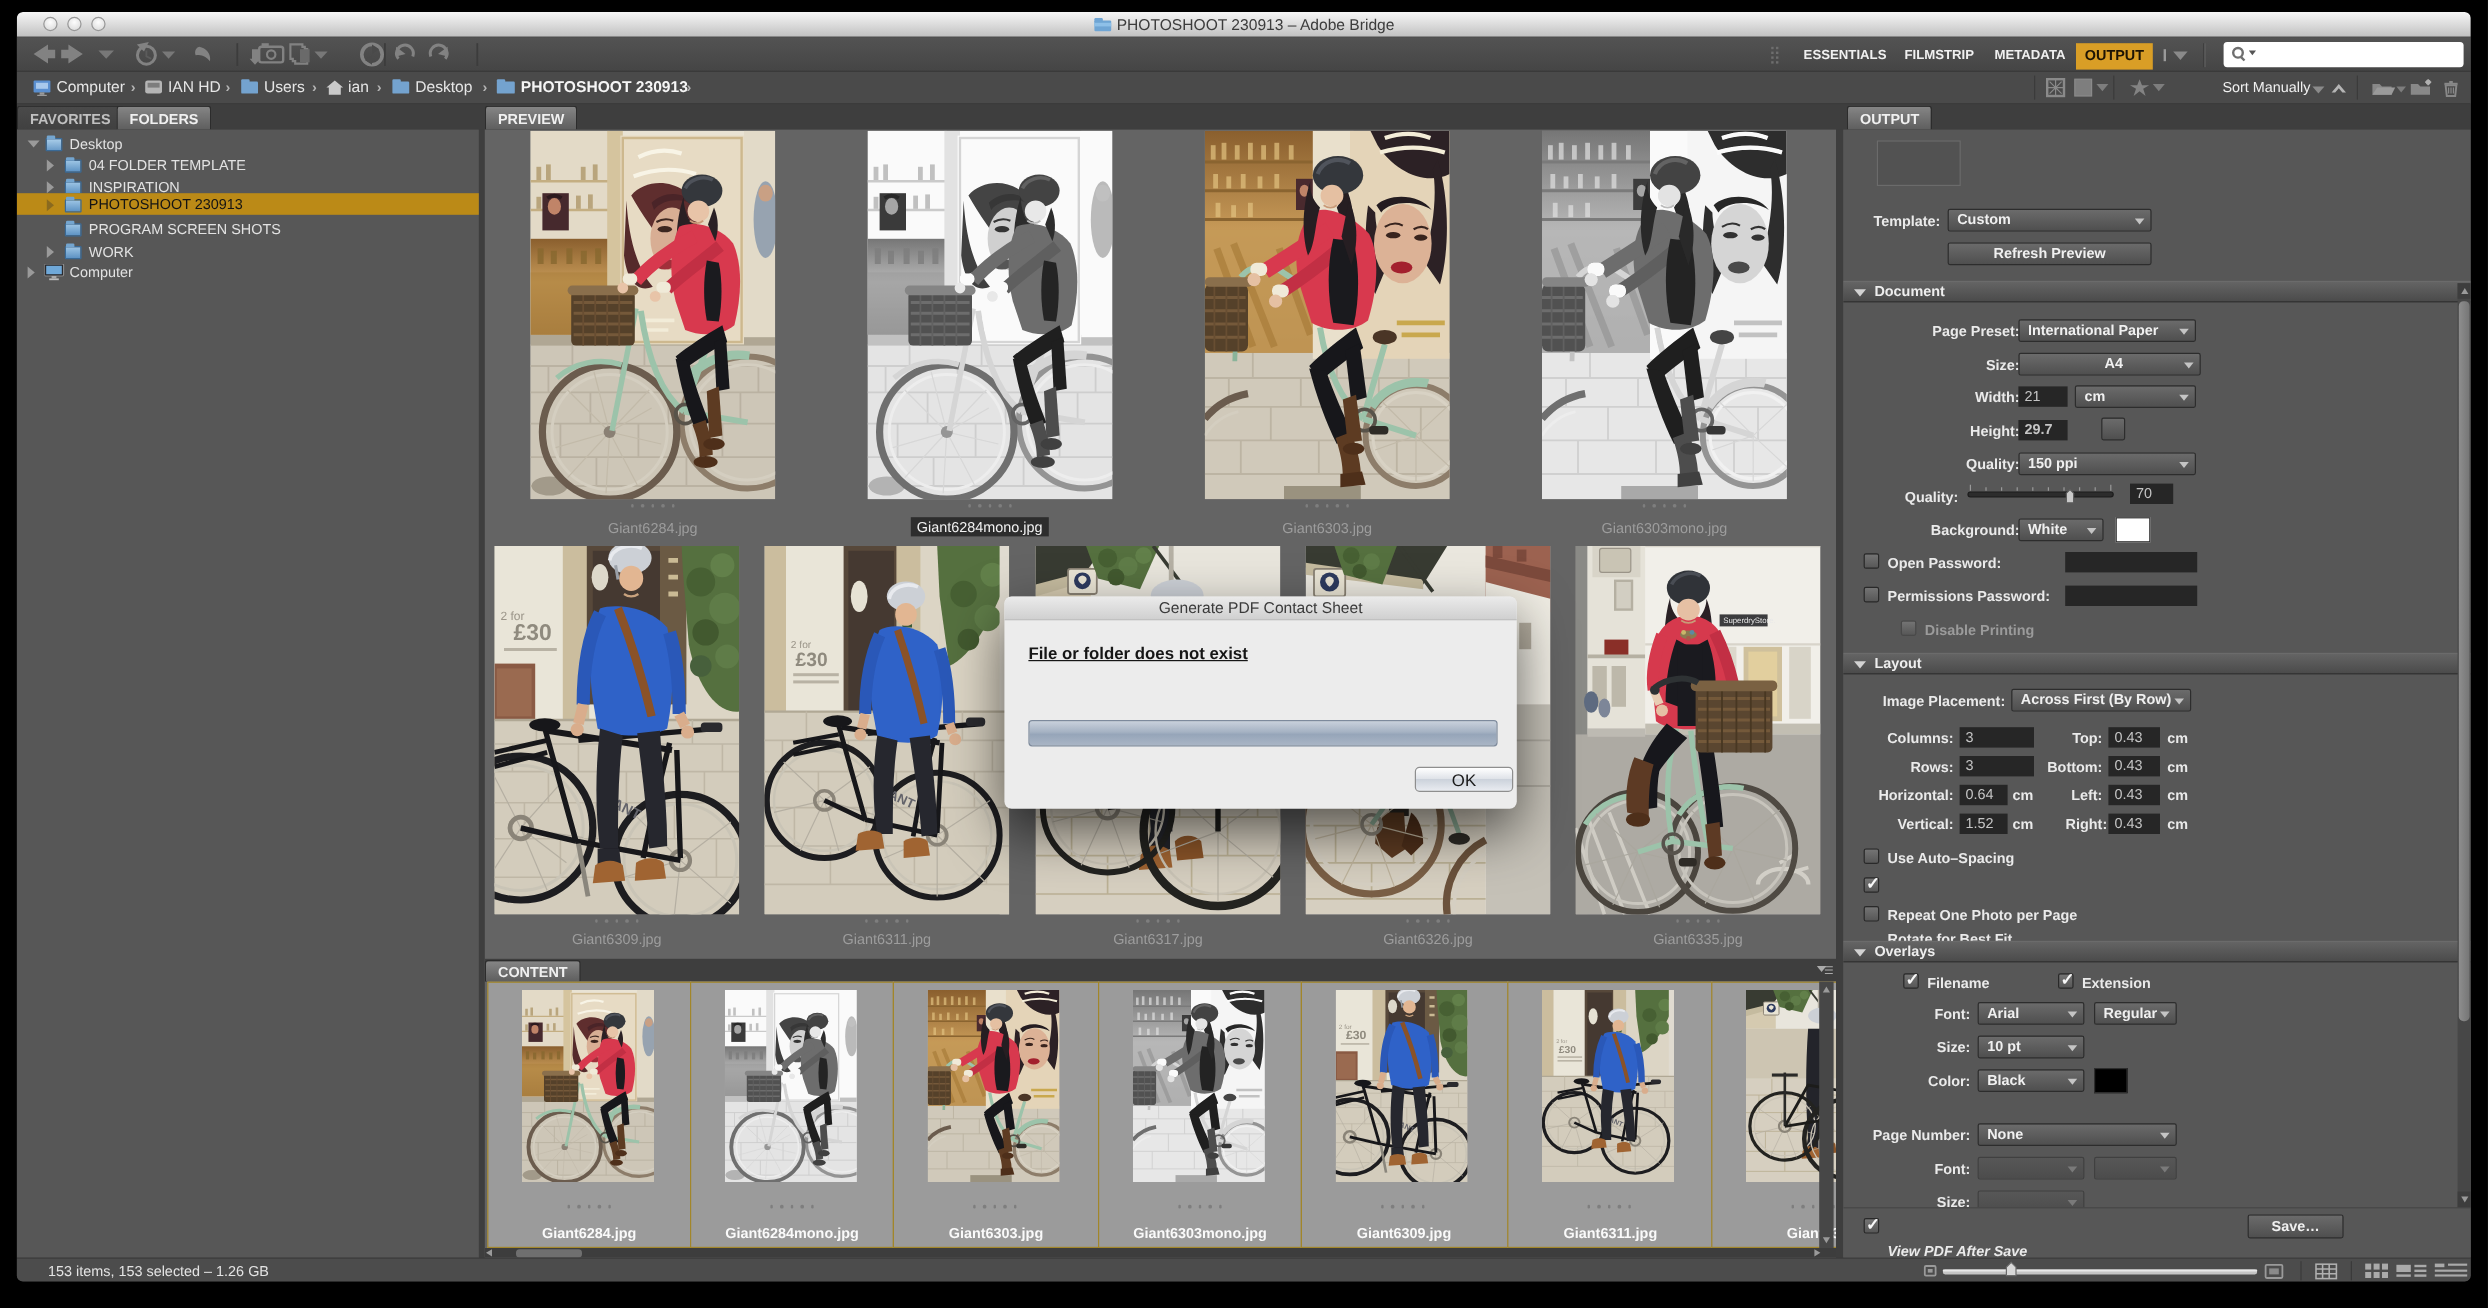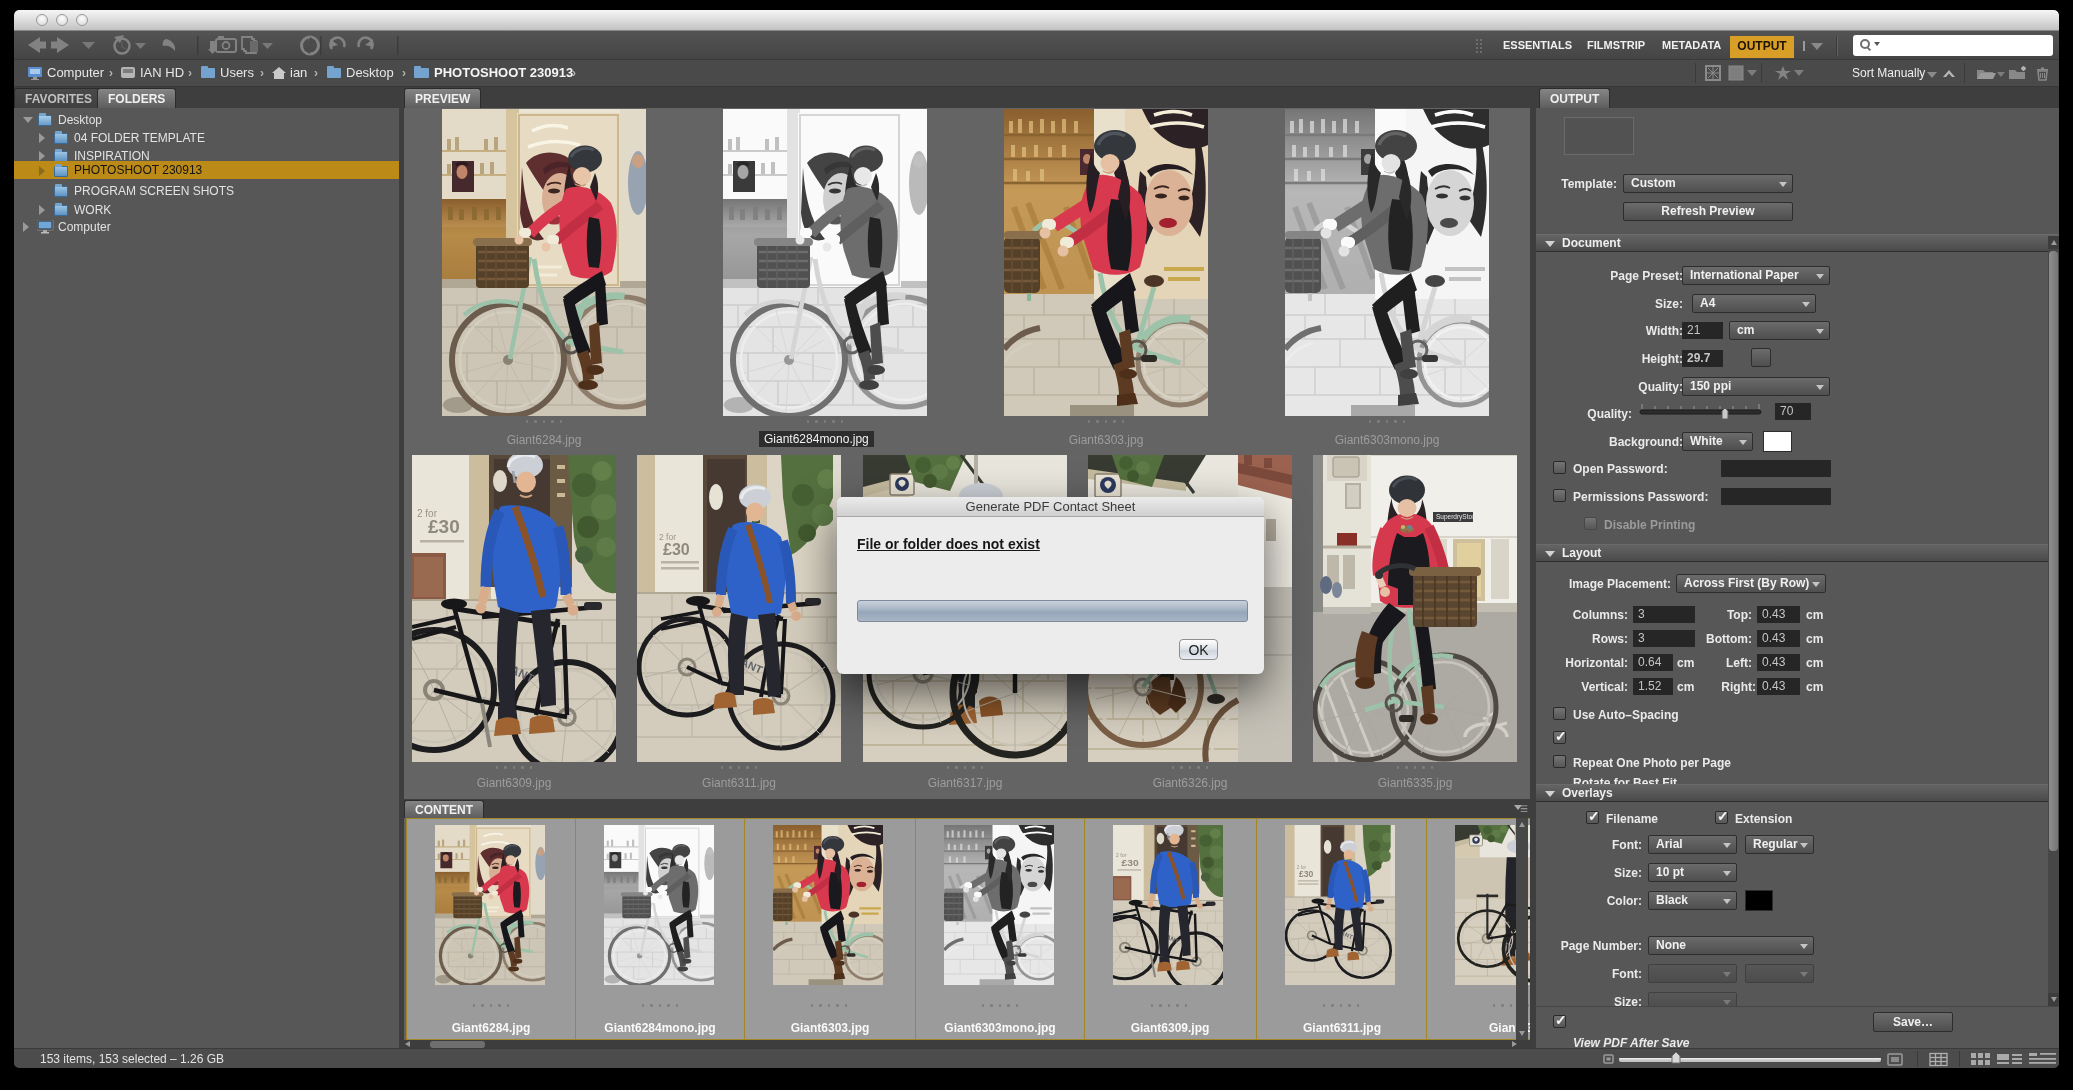--- a/index.html
+++ b/index.html
@@ -49,20 +49,25 @@
 .ph { position:absolute; }
 .mono { filter:saturate(0) brightness(1.17) contrast(0.96); }
 </style>
 </head>
 <body>
 <div id="win">
   <div id="titlebar">
     <div class="tl" style="left:22px;"></div>
     <div class="tl" style="left:42px;"></div>
     <div class="tl" style="left:62px;"></div>
+    <div id="wtitle"><svg width="16" height="13" style="vertical-align:-2px;">
+          <rect x="1" y="3" width="14" height="9" rx="1" fill="#6fa5d4"></rect>
+          <rect x="1" y="1" width="7" height="4" rx="1" fill="#6fa5d4"></rect>
+          <rect x="1" y="5" width="14" height="3" fill="#8ec0e8"></rect>
+        </svg> PHOTOSHOOT 230913 – Adobe Bridge</div>
   </div>
   <div id="toolbar">
     <svg width="2045" height="29" style="position:absolute;left:0;top:0;">
       <g fill="#828282">
         <path d="M14,14 L26,6 L26,10.5 L32,10.5 L32,17.5 L26,17.5 L26,22 Z"></path>
         <path d="M55,14 L43,6 L43,10.5 L37,10.5 L37,17.5 L43,17.5 L43,22 Z"></path>
         <path d="M68,11 L81,11 L74.5,18 Z" fill="#787878"></path>
         <circle cx="108" cy="15" r="7.5" fill="none" stroke="#828282" stroke-width="2.5"></circle>
         <path d="M100,6 L110,4 L106,12 Z"></path>
         <path d="M108,11 L108,16 L112,18" stroke="#5c5c5c" stroke-width="1.5" fill="none"></path>
@@ -324,21 +329,21 @@
   <div id="rightpanel">
 
     <div style="position:absolute;left:28px;top:9px;width:70px;height:38px;background:#525252;border:1px solid #6b6b6b;"></div>
     <div class="rlab" style="left:0px;top:69px;width:81px;">Template:</div>
     <div class="dd" style="left:87px;top:66px;width:170px;">Custom<i></i></div>
     <div style="position:absolute;left:87px;top:94px;width:170px;height:19px;background:linear-gradient(#6b6b6b,#4f4f4f);border:1px solid #2d2d2d;border-radius:2px;text-align:center;font-size:12px;font-weight:bold;color:#f0f0f0;line-height:17px;">Refresh Preview</div>
     <div class="hdr" style="top:126px;">Document</div>
     <div class="rlab" style="left:0px;top:161px;width:147px;">Page Preset:</div>
     <div class="dd" style="left:146px;top:158px;width:148px;">International Paper<i></i></div>
     <div class="rlab" style="left:0px;top:189px;width:147px;">Size:</div>
-    <div class="dd" style="left:156px;top:186px;width:124px;">A4<i></i></div>
+    <div class="dd" style="left:146px;top:186px;width:152px;text-align:center;">A4<i></i></div>
     <div class="rlab" style="left:0px;top:216px;width:147px;">Width:</div>
     <div class="inp" style="left:146px;top:214px;width:41px;">21</div>
     <div class="dd" style="left:193px;top:213px;width:101px;">cm<i></i></div>
     <div class="rlab" style="left:0px;top:244px;width:147px;">Height:</div>
     <div class="inp" style="left:146px;top:242px;width:41px;font-weight:bold;">29.7</div>
     <div style="position:absolute;left:215px;top:240px;width:20px;height:19px;background:linear-gradient(#6b6b6b,#4f4f4f);border:1px solid #2d2d2d;border-radius:2px;"></div>
     <div class="rlab" style="left:0px;top:272px;width:147px;">Quality:</div>
     <div class="dd" style="left:146px;top:269px;width:148px;">150 ppi<i></i></div>
     <div class="rlab" style="left:0px;top:299px;width:96px;">Quality:</div>
     <svg width="130" height="18" style="position:absolute;left:102px;top:294px;">
@@ -474,21 +479,21 @@
           <rect x="430" y="9" width="27" height="1.8"></rect>
           <rect x="430" y="13" width="27" height="1.8"></rect>
       </g>
     </svg>
   </div>
 </div>
 <div id="dlg" style="position:absolute;left:837px;top:497px;width:427px;height:177px;border-radius:6px;background:#ececec;box-shadow:0 18px 45px rgba(0,0,0,0.6);">
   <div style="position:absolute;left:0;top:0;width:100%;height:20px;background:linear-gradient(#ebebeb,#d0d0d0);border-bottom:1px solid #a8a8a8;border-radius:6px 6px 0 0;text-align:center;font-size:13px;color:#3a3a3a;line-height:20px;">Generate PDF Contact Sheet</div>
   <div style="position:absolute;left:20px;top:39px;font-size:14px;font-weight:bold;color:#161616;text-decoration:underline;">File or folder does not exist</div>
   <div style="position:absolute;left:20px;top:103px;width:391px;height:22px;border:1px solid #7d8a9c;border-radius:3px;background:linear-gradient(#c9d1dc,#a5b2c3 45%,#96a5b9 55%,#a9b5c5);"></div>
-  <div style="position:absolute;left:342px;top:142px;width:39px;height:21px;border:1px solid #8e8e8e;border-radius:4px;background:linear-gradient(#ffffff,#dde1e7 50%,#ccd2db 50%,#e9ecf1);text-align:center;font-size:14px;color:#1a1a1a;line-height:20px;">OK</div>
+  <div style="position:absolute;left:342px;top:142px;width:82px;height:21px;border:1px solid #8e8e8e;border-radius:4px;background:linear-gradient(#ffffff,#dde1e7 50%,#ccd2db 50%,#e9ecf1);text-align:center;font-size:14px;color:#1a1a1a;line-height:20px;">OK</div>
 </div>
 <svg width="0" height="0" style="position:absolute;">
 <defs>
 <linearGradient id="gamber" x1="0" y1="0" x2="0" y2="1">
   <stop offset="0" stop-color="#8a5f2e"></stop>
         <stop offset="0.45" stop-color="#c79a58"></stop>
         <stop offset="1" stop-color="#a87c42"></stop>
 </linearGradient>
 <linearGradient id="gpave" x1="0" y1="0" x2="0" y2="1">
   <stop offset="0" stop-color="#c4bcab"></stop>

